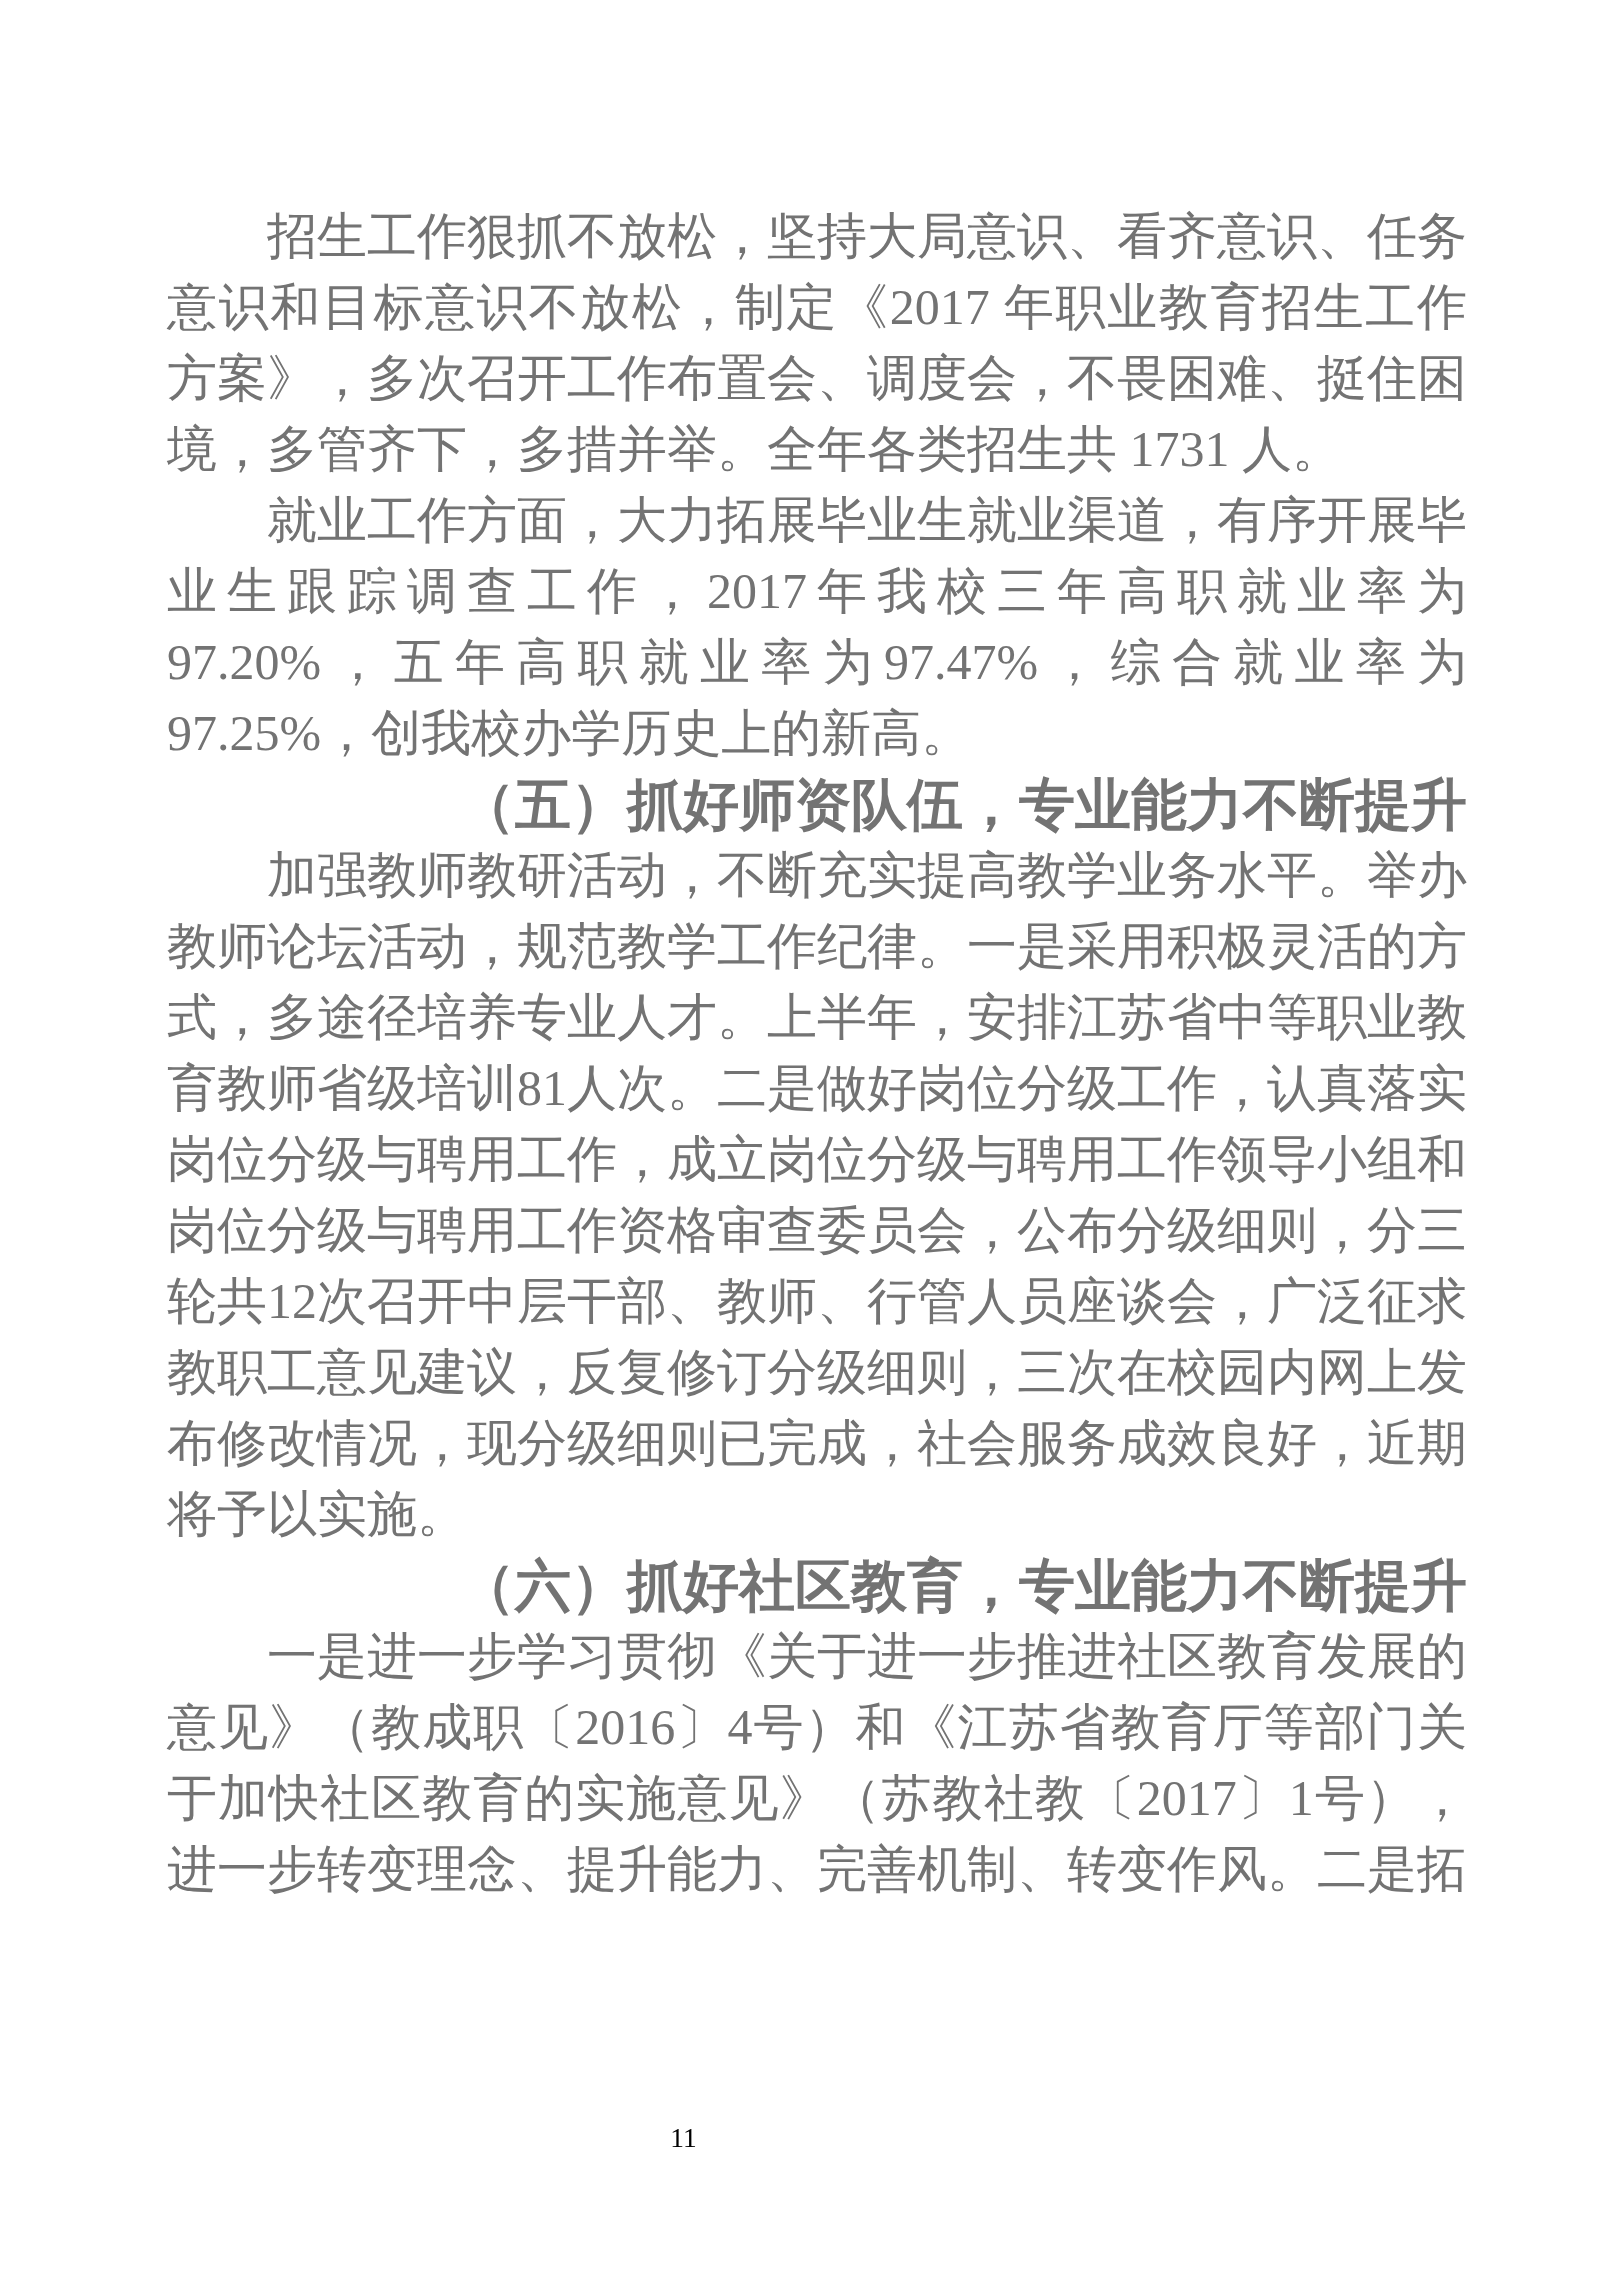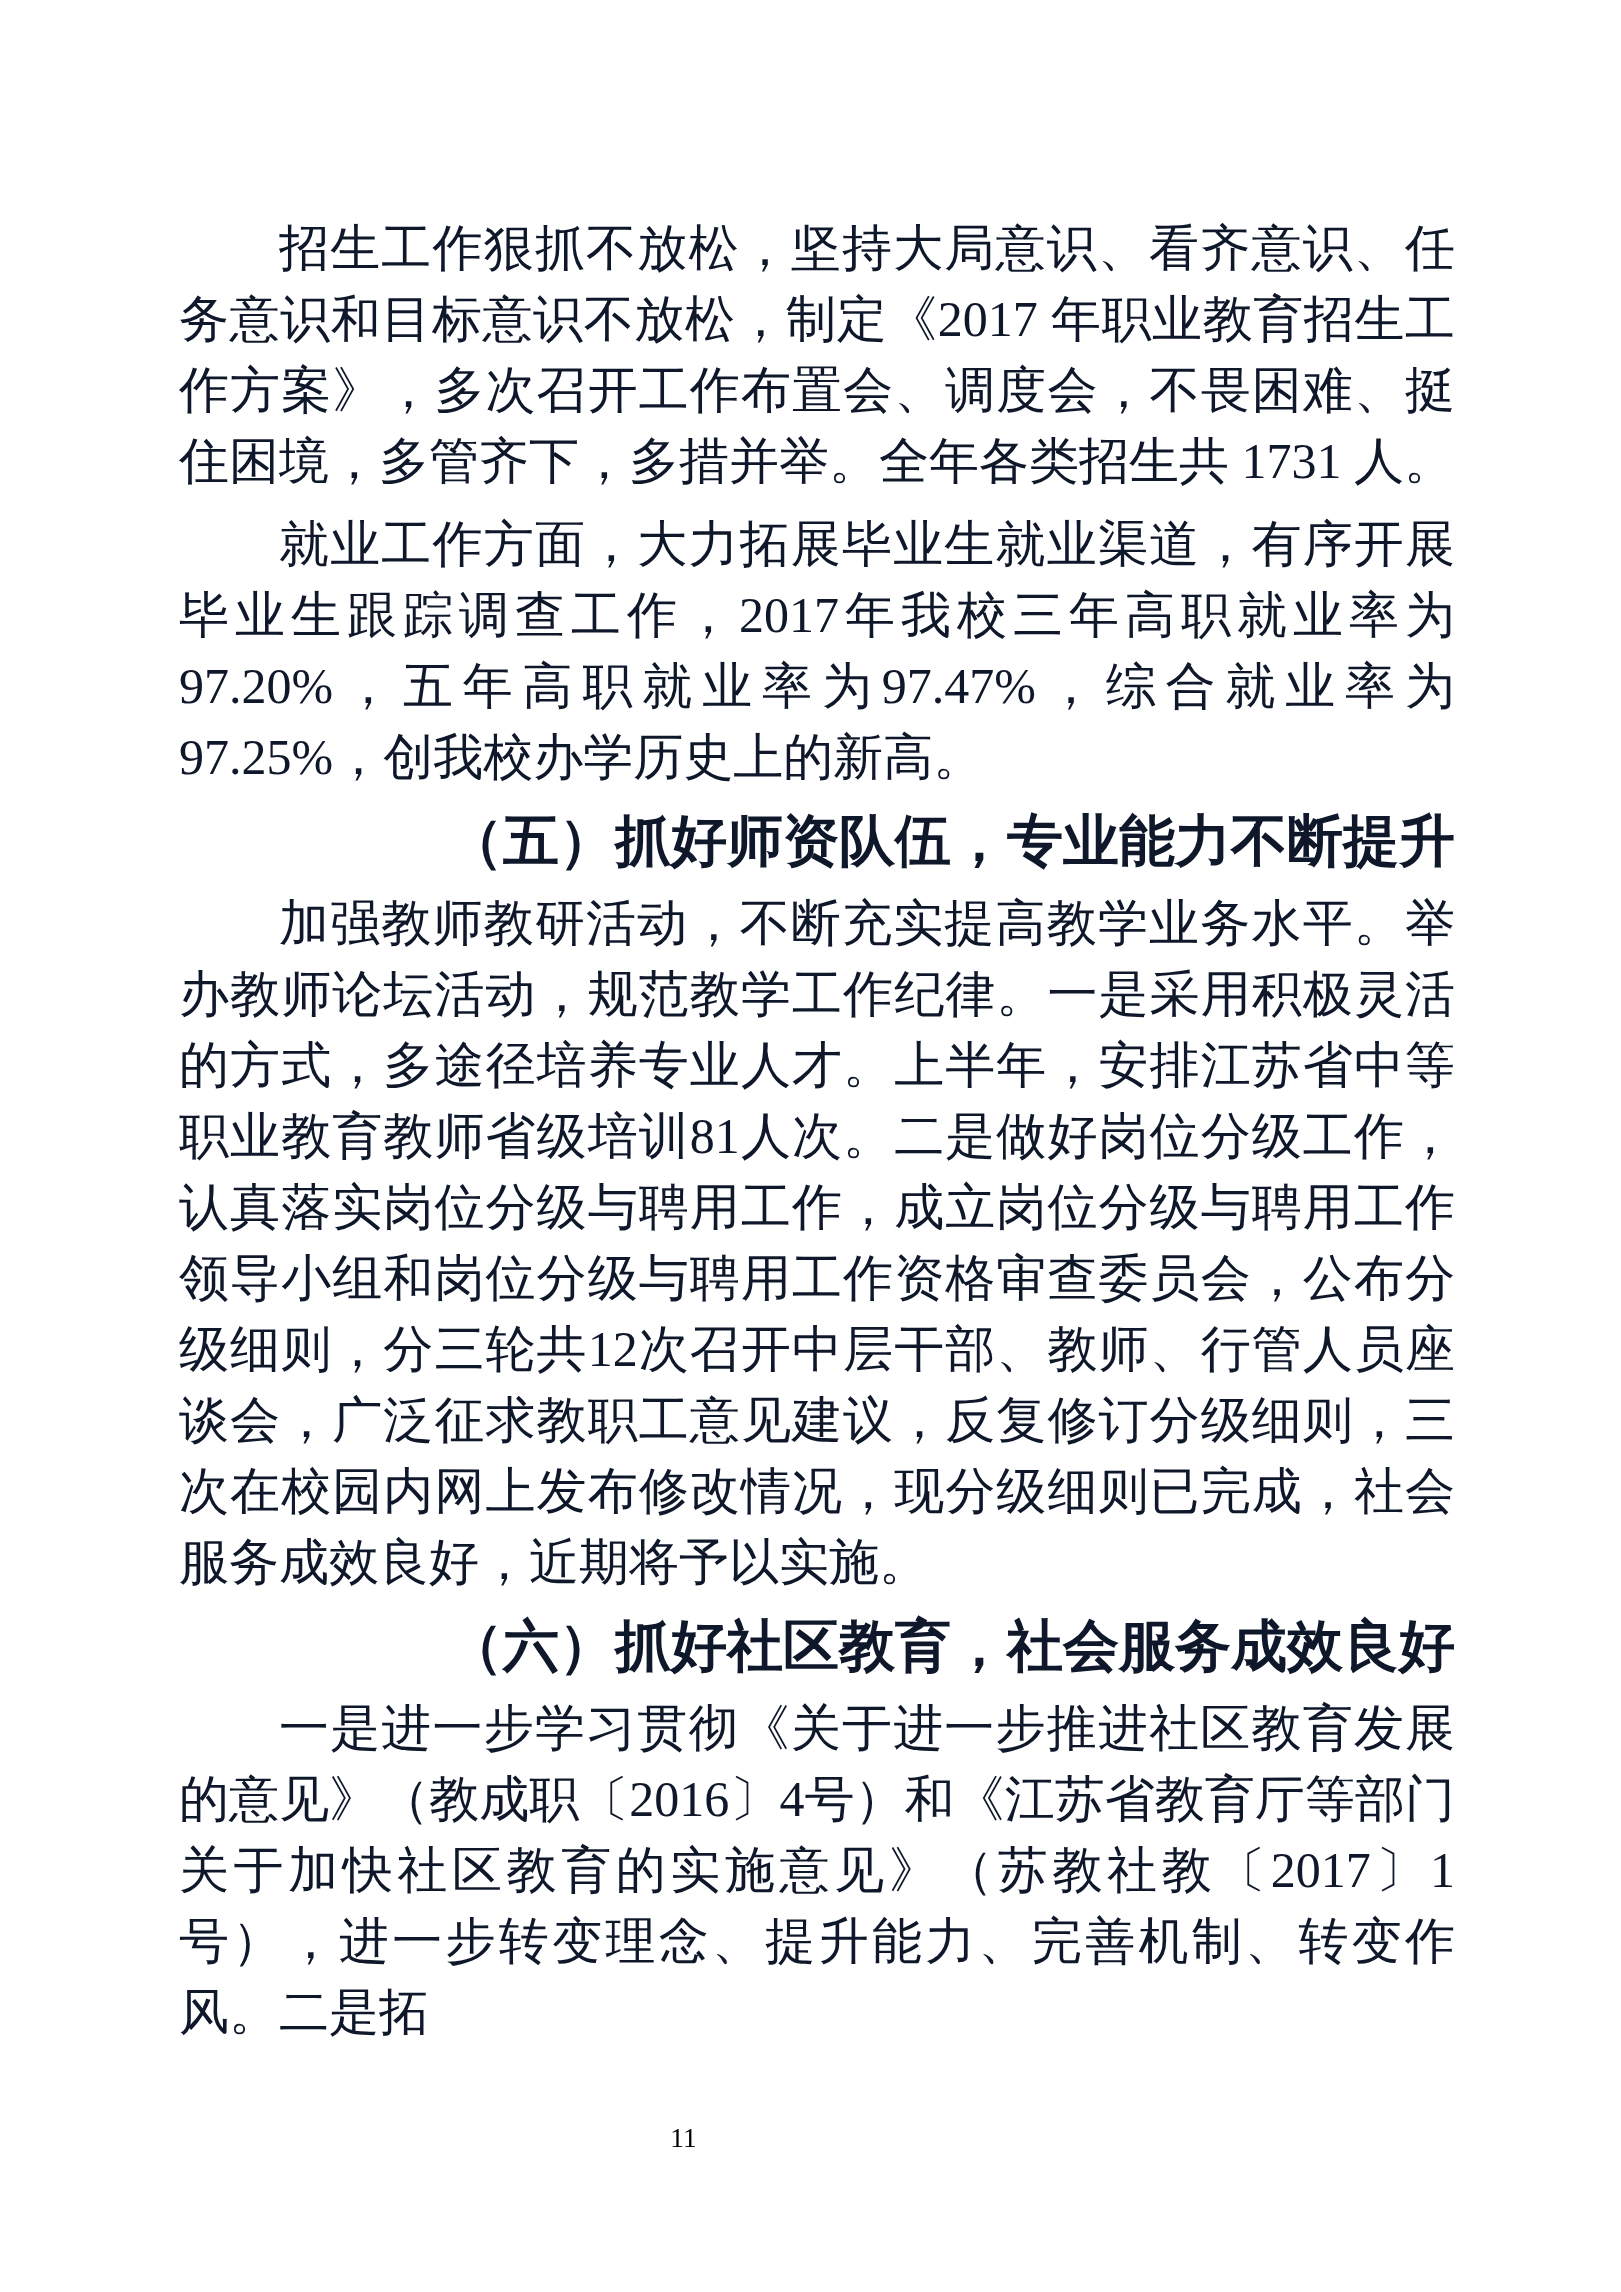--- a/index.html
+++ b/index.html
@@ -22,28 +22,28 @@
     background: #ffffff;
   }
   .content {
     position: absolute;
     left: 167px;
     top: 201px;
     width: 1300px;
     color: #000000;
   }
   .content p {
-    margin: 12px;
+    margin: 0;
     padding: 0;
     font-size: 50px;
     line-height: 71px;
     text-indent: 2em;
     text-align: justify;
     text-justify: inter-ideograph;
-    color: #0f172a;
+    color: #737373;
     font-family: "Liberation Serif", "DejaVu Serif", serif;
   }
   .content p.heading {
     font-family: "Liberation Sans", "DejaVu Sans", sans-serif;
     font-weight: 700;
     font-size: 56px;
     text-align: right;
   }
   .page-number {
     position: absolute;
@@ -59,18 +59,18 @@
 </style>
 </head>
 <body>
 
 <div class="page">
   <div class="content">
     <p class="body">招生工作狠抓不放松，坚持大局意识、看齐意识、任务意识和目标意识不放松，制定《2017 年职业教育招生工作方案》，多次召开工作布置会、调度会，不畏困难、挺住困境，多管齐下，多措并举。全年各类招生共 1731 人。</p>
     <p class="body">就业工作方面，大力拓展毕业生就业渠道，有序开展毕业生跟踪调查工作，2017年我校三年高职就业率为97.20%，五年高职就业率为97.47%，综合就业率为97.25%，创我校办学历史上的新高。</p>
     <p class="heading">（五）抓好师资队伍，专业能力不断提升</p>
     <p class="body">加强教师教研活动，不断充实提高教学业务水平。举办教师论坛活动，规范教学工作纪律。一是采用积极灵活的方式，多途径培养专业人才。上半年，安排江苏省中等职业教育教师省级培训81人次。二是做好岗位分级工作，认真落实岗位分级与聘用工作，成立岗位分级与聘用工作领导小组和岗位分级与聘用工作资格审查委员会，公布分级细则，分三轮共12次召开中层干部、教师、行管人员座谈会，广泛征求教职工意见建议，反复修订分级细则，三次在校园内网上发布修改情况，现分级细则已完成，社会服务成效良好，近期将予以实施。</p>
-    <p class="heading">（六）抓好社区教育，社会服务成效良好</p>
+    <p class="heading">（六）抓好社区教育，专业能力不断提升</p>
     <p class="body">一是进一步学习贯彻《关于进一步推进社区教育发展的意见》（教成职〔2016〕4号）和《江苏省教育厅等部门关于加快社区教育的实施意见》（苏教社教〔2017〕1号），进一步转变理念、提升能力、完善机制、转变作风。二是拓</p>
   </div>
   <div class="page-number">11</div>
 </div>
 
 
 </body></html>

